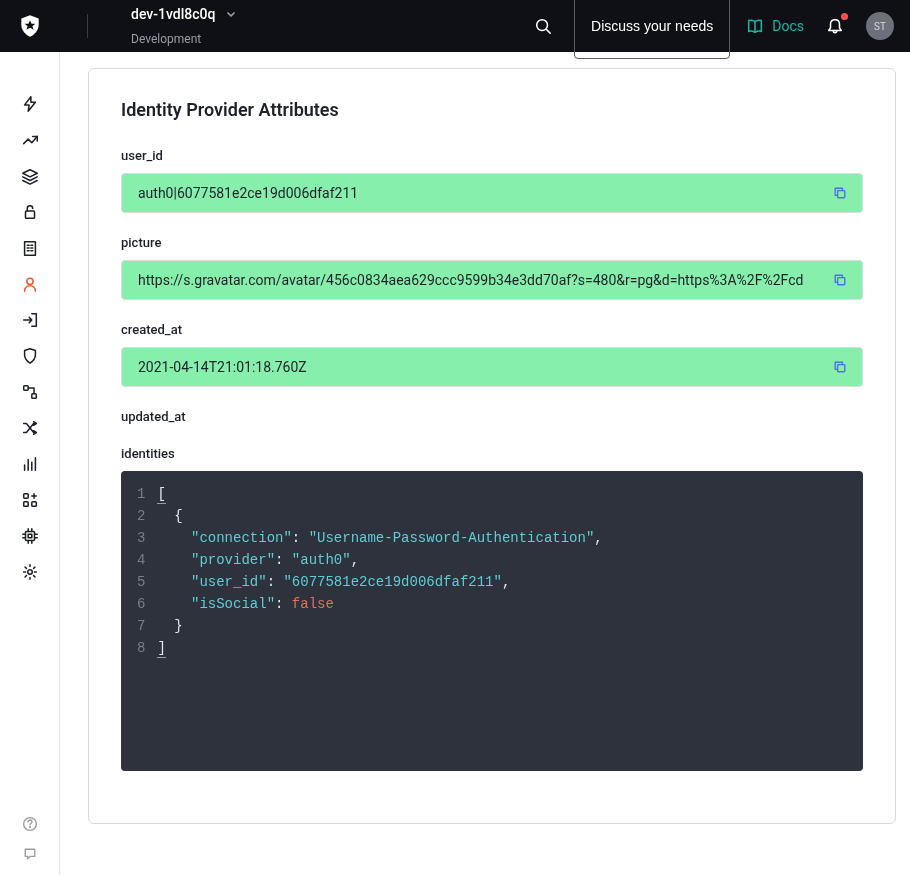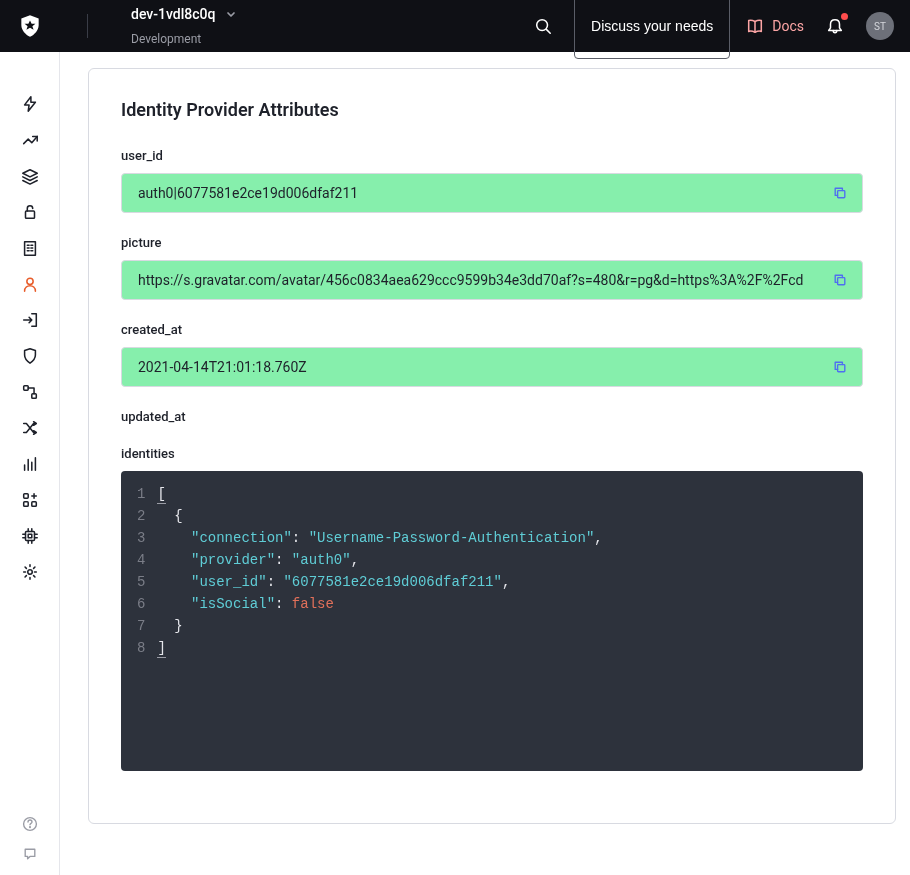--- a/index.html
+++ b/index.html
@@ -79,21 +79,21 @@
       color: #fff;
       padding: 24px 16px;
       border-radius: 4px;
       font-size: 14px;
       cursor: pointer;
     }
     .docs-link {
       display: flex;
       align-items: center;
       gap: 8px;
-      color: #fca5a5;
+      color: #14b8a6;
       font-size: 14px;
       cursor: pointer;
     }
     .notif-wrapper {
       position: relative;
     }
     .notif-dot {
       position: absolute;
       top: 2px;
       right: 2px;

